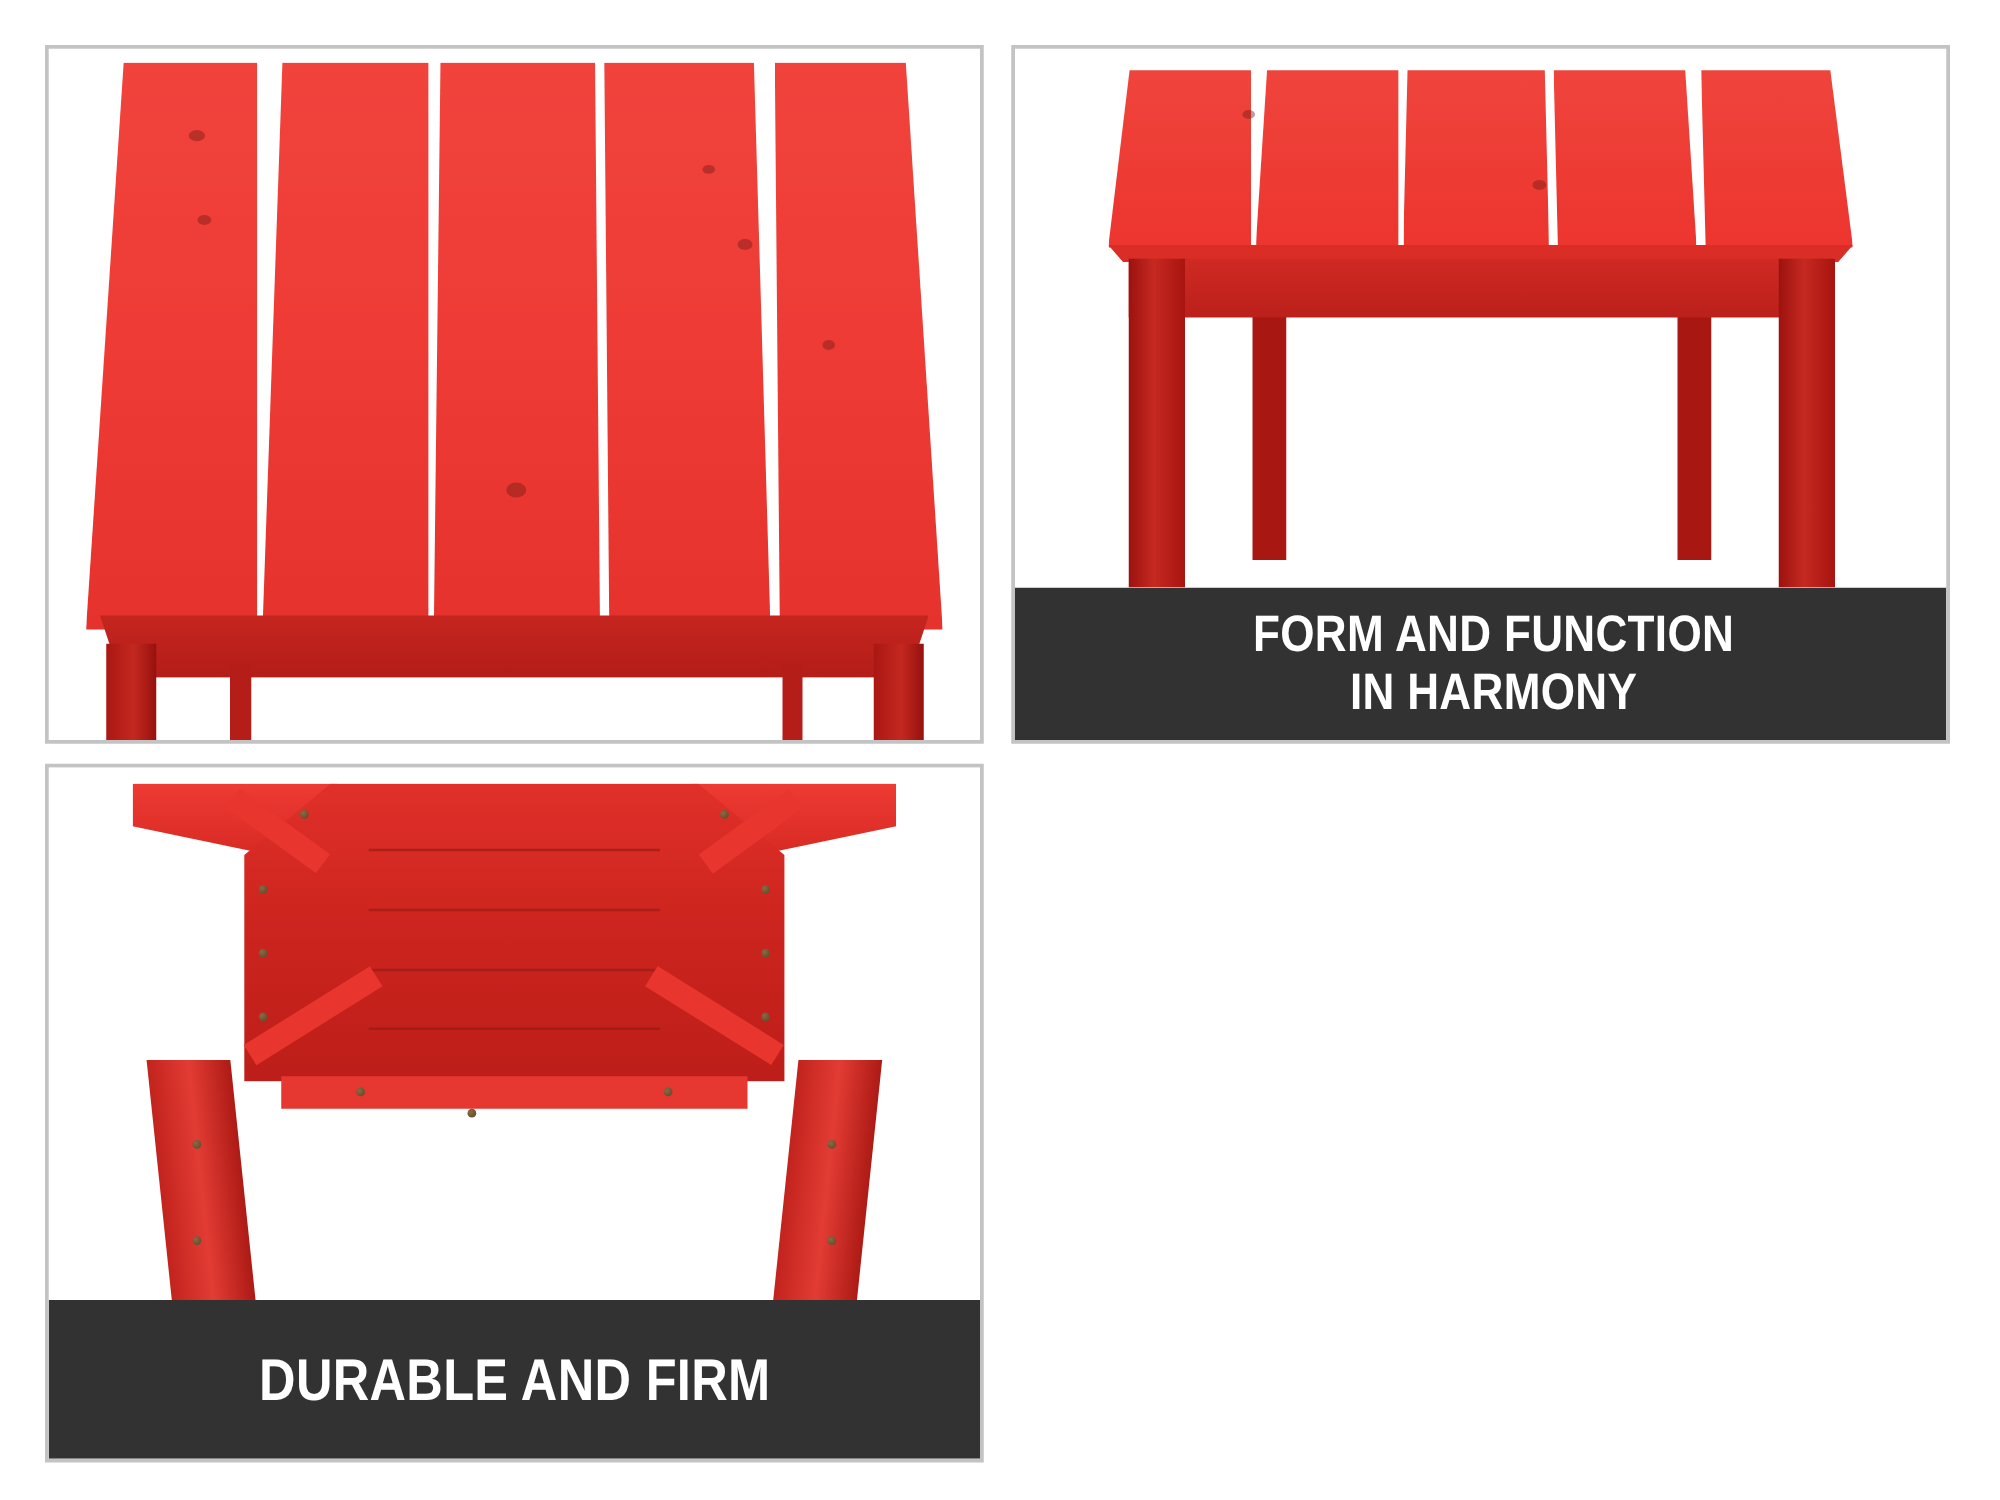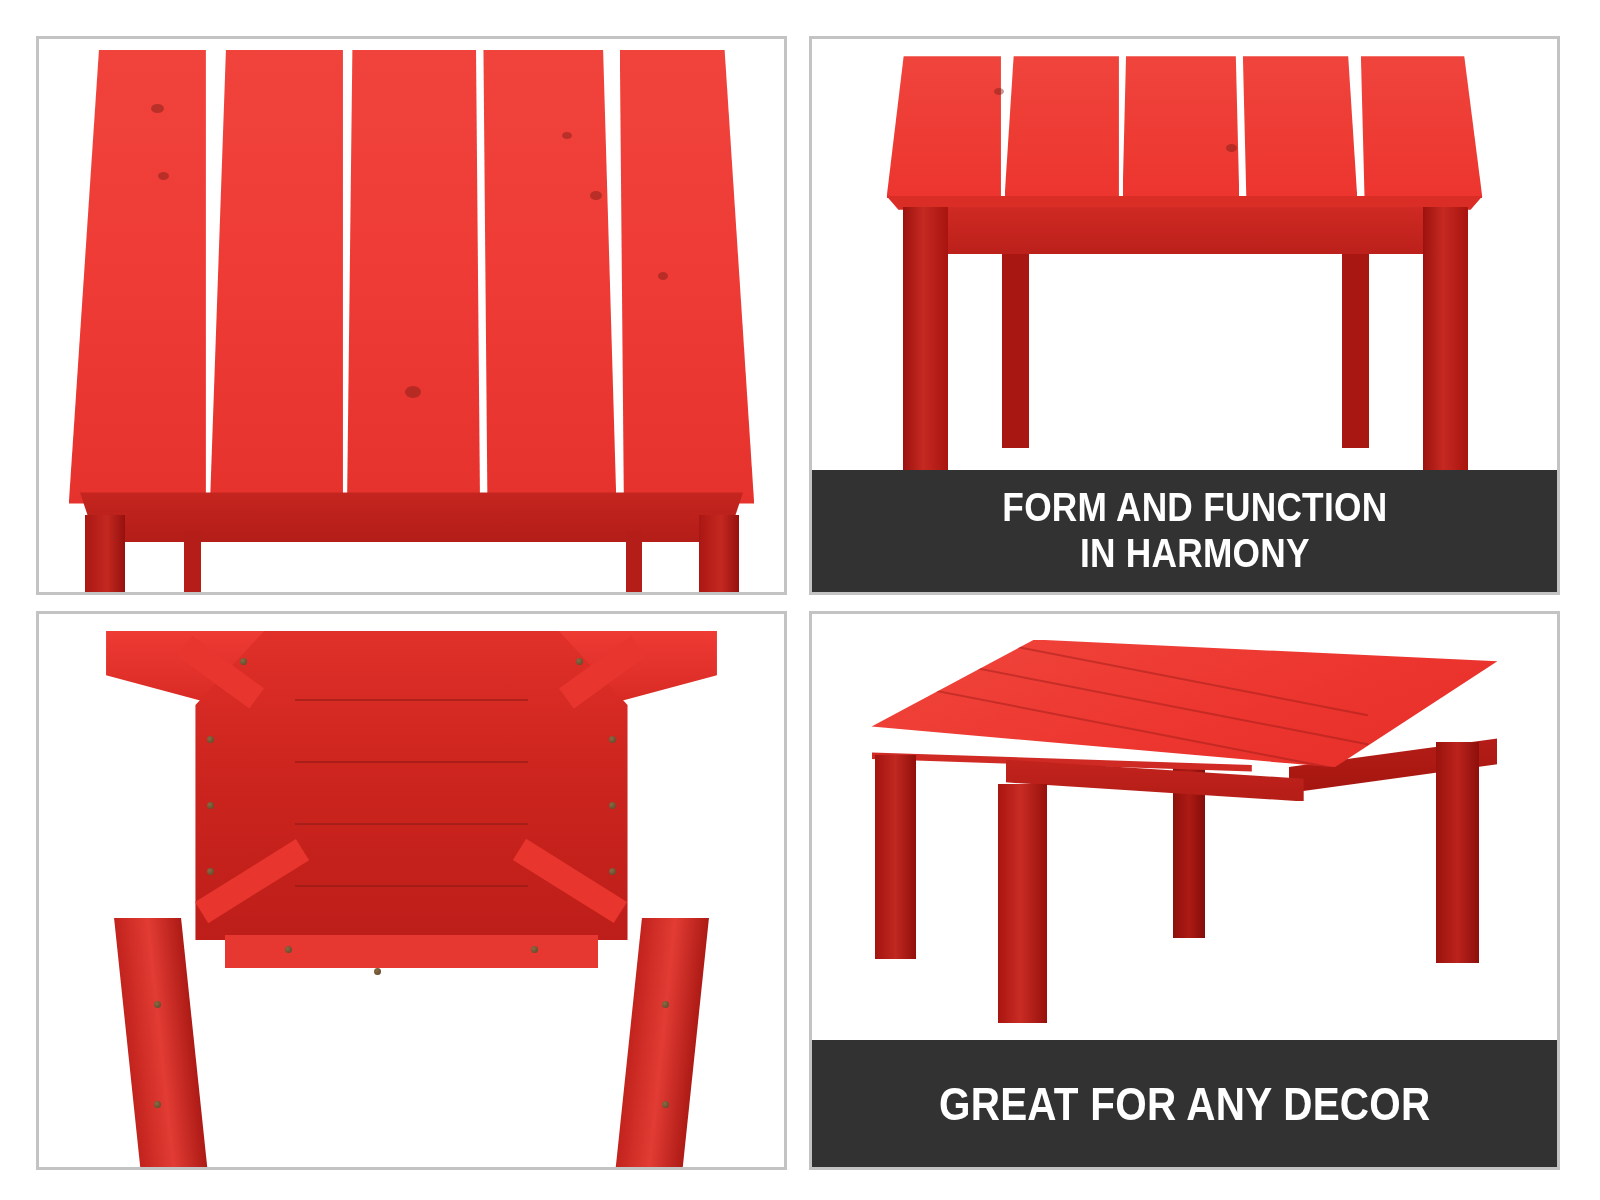--- a/index.html
+++ b/index.html
@@ -264,37 +264,19 @@
         <div class="screw" style="right:22.5%;top:46%;"></div>
         <div class="screw" style="left:33%;top:60%;"></div>
         <div class="screw" style="right:33%;top:60%;"></div>
         <div class="screw" style="left:45%;top:64%;"></div>
         <div class="screw" style="left:15.5%;top:70%;"></div>
         <div class="screw" style="right:15.5%;top:70%;"></div>
         <div class="screw" style="left:15.5%;top:88%;"></div>
         <div class="screw" style="right:15.5%;top:88%;"></div>
       </div>
     </div>
+    <div class="caption cap-bottom">
+      <span>DURABLE AND FIRM</span>
+    </div>
   </div>
 
-  <div class="panel">
-    <div class="stage">
-      <div class="art">
-        <div class="p4-legBack" style="position:absolute"></div>
-        <div class="p4-apronRight"></div>
-        <div class="p4-legRight" style="position:absolute"></div>
-        <div class="p4-top">
-          <div class="p4-topline" style="left:6%;top:24%;width:74%;transform:rotate(11deg);"></div>
-          <div class="p4-topline" style="left:4%;top:46%;width:76%;transform:rotate(11deg);"></div>
-          <div class="p4-topline" style="left:2%;top:68%;width:76%;transform:rotate(11deg);"></div>
-        </div>
-        <div class="p4-edgeFront"></div>
-        <div class="p4-apronFront"></div>
-        <div class="p4-legLeft" style="position:absolute"></div>
-        <div class="p4-legFront" style="position:absolute"></div>
-      </div>
-    </div>
-    <div class="caption cap-bottom">
-      <span>GREAT FOR ANY DECOR</span>
-    </div>
-  </div>
 
 </div>
 
 </body></html>

